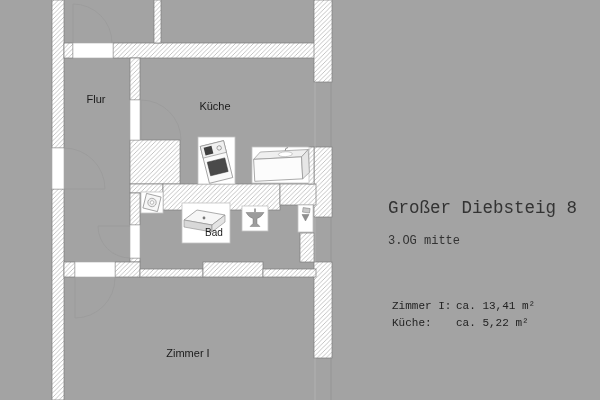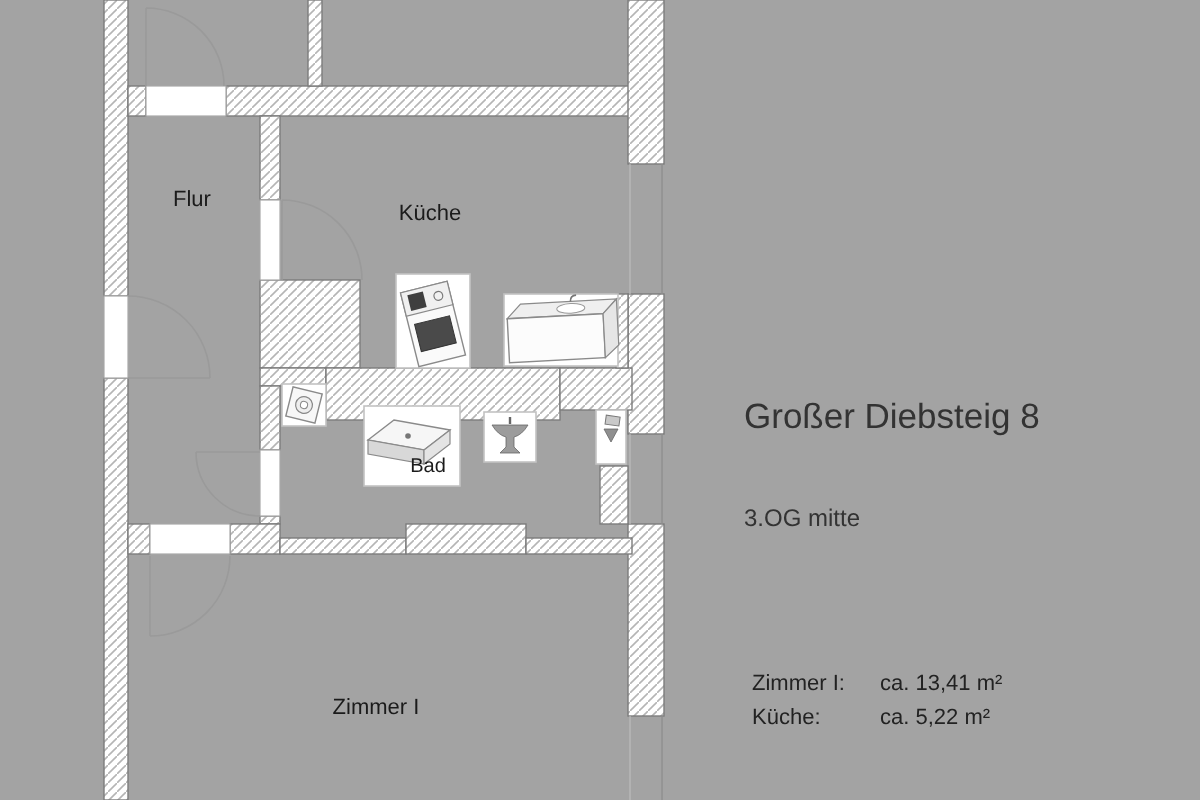--- a/index.html
+++ b/index.html
@@ -7,24 +7,24 @@
           font-family:"Liberation Sans",sans-serif;}
   #plan-svg{position:absolute;left:0;top:0;}
   .wall{fill:url(#hatch);stroke:#7c7c7c;stroke-width:0.7;}
   .sill{fill:#ffffff;stroke:#a8a8a8;stroke-width:0.6;}
   .door{stroke:#9a9a9a;stroke-width:0.8;fill:none;}
   .winline{stroke:#8f8f8f;stroke-width:0.7;}
   .winline2{stroke:#bdbdbd;stroke-width:0.6;}
   .fixbox{fill:#ffffff;stroke:#c2c2c2;stroke-width:0.8;}
   .roomlabel{font-family:"Liberation Sans",sans-serif;font-size:11px;fill:#1b1b1b;text-anchor:middle;}
   .roomlabel.small{font-size:10px;}
-  .info{position:absolute;left:372px;top:197px;color:#333333;}
+  .info{position:absolute;left:388px;top:197px;color:#333333;font-family:Liberation Mono, monospace;}
   .info-title{font-size:17.5px;line-height:22px;color:#333333;}
-  .info-sub{font-size:12px;line-height:15px;margin-top:33px;color:#333333;}
-  .room-list{margin-top:66px;font-size:11px;color:#222222;border-collapse:collapse;}
+  .info-sub{font-size:12px;line-height:15px;margin-top:15px;color:#333333;}
+  .room-list{margin-top:48px;font-size:11px;color:#222222;border-collapse:collapse;}
   .room-list td{padding:0;height:17.3px;vertical-align:middle;white-space:nowrap;}
   .room-list td.lbl{width:64px;padding-left:4px;}
 </style>
 </head>
 <body>
 
 <div id="screen">
 
   <svg id="plan-svg" width="360" height="400" viewBox="0 0 360 400">
     <defs>

